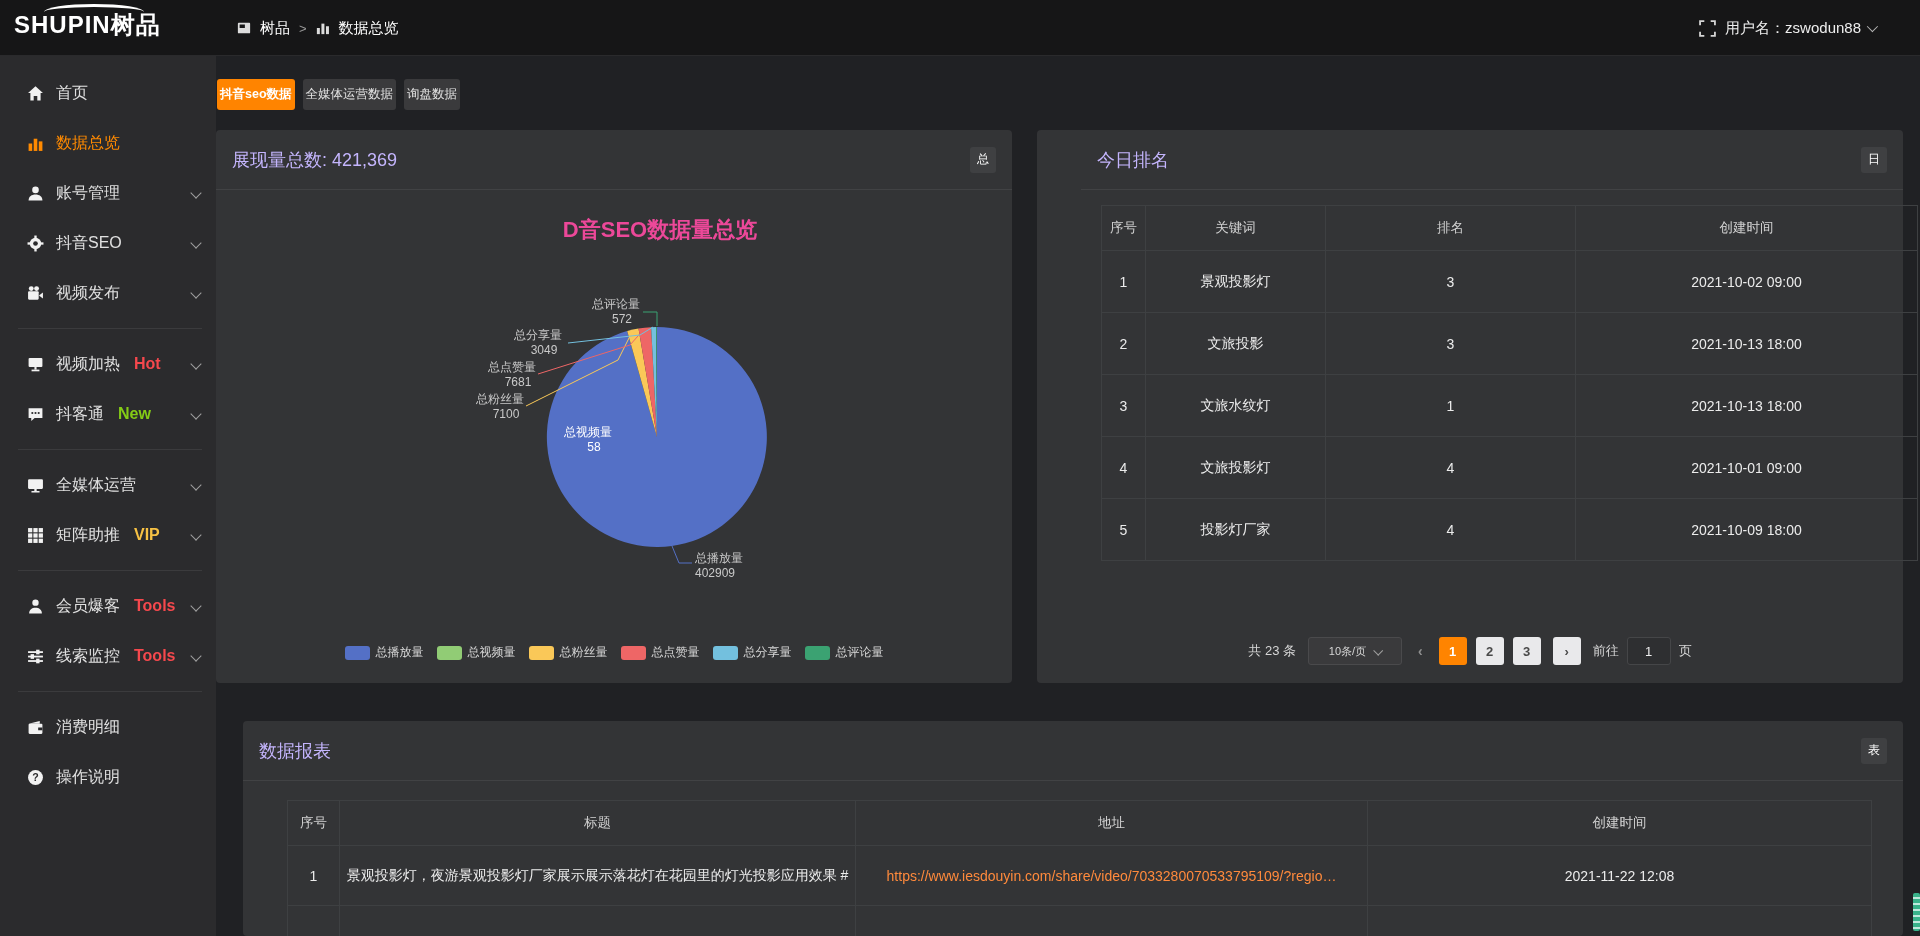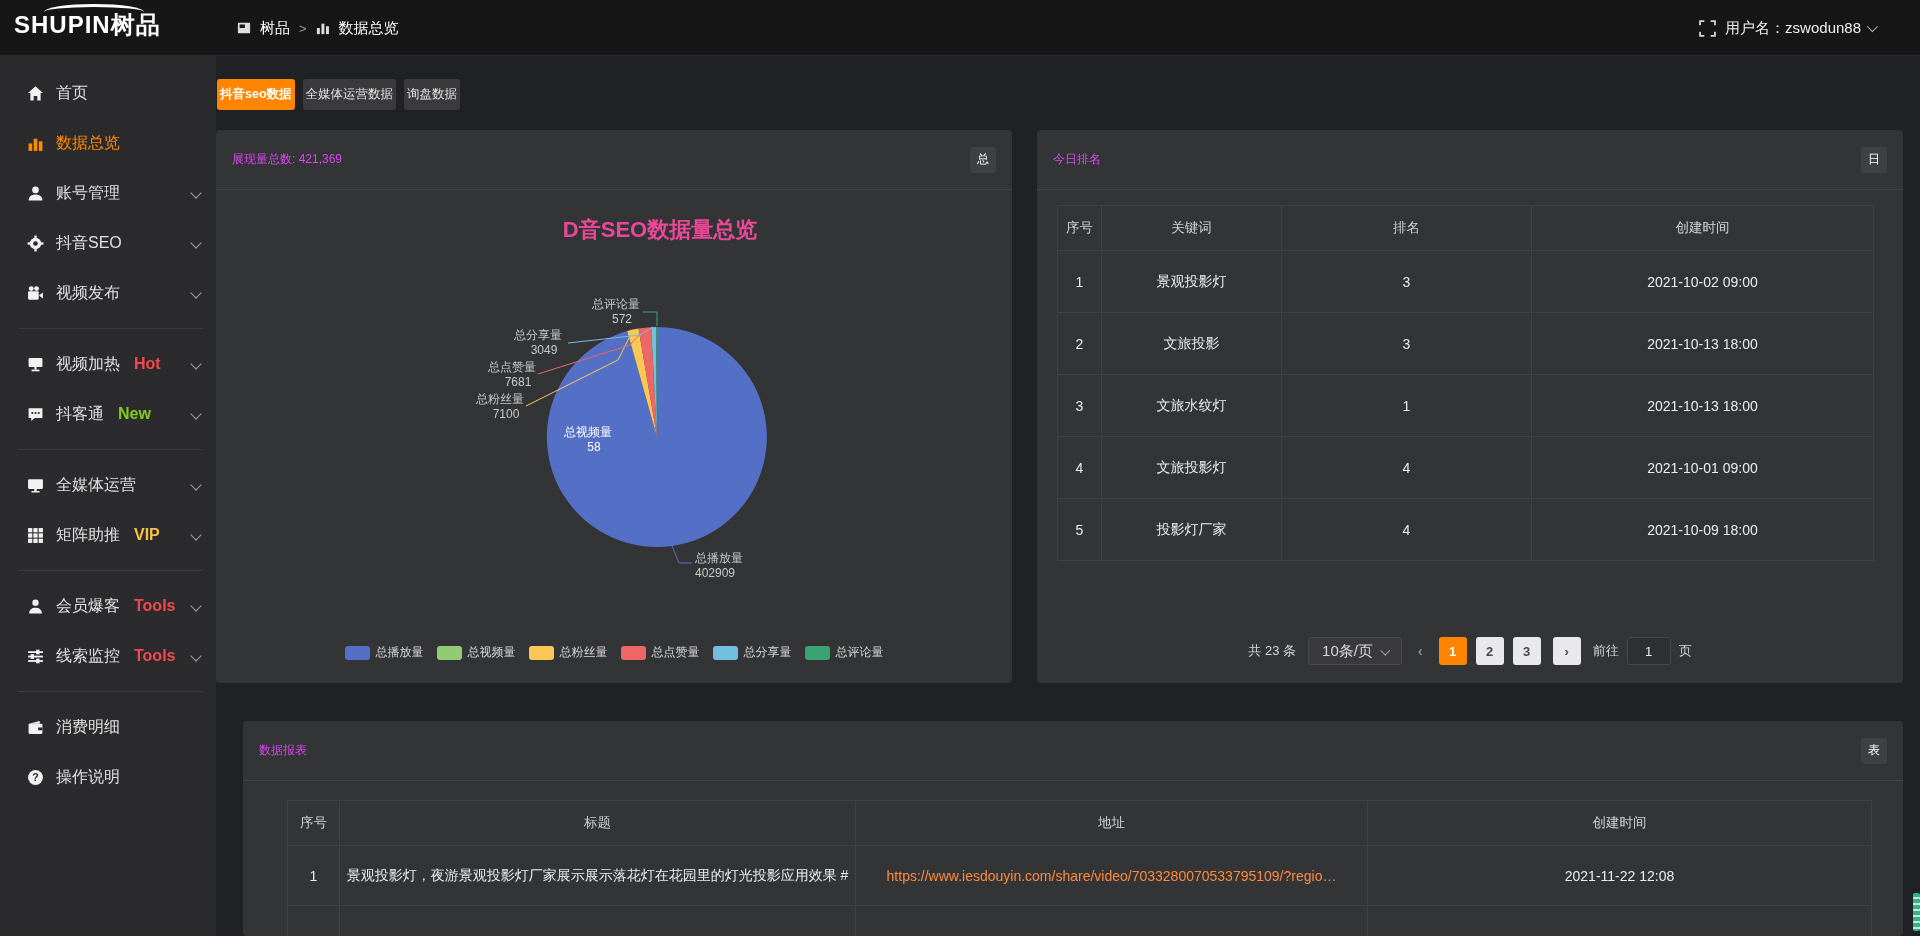--- a/index.html
+++ b/index.html
@@ -29,25 +29,25 @@
   .side-div { border-top:1px solid #3b3b3d; margin:10px 14px 10px 18px; }
 
   
   .tabs { position:absolute; left:217px; top:79px; display:flex; gap:8px; }
   .tab-btn { height:31px; padding:0 3px; border:none; border-radius:3px; background:#3a3a3c; color:#e3e3e3; font-size:12.5px; font-family:inherit; cursor:pointer; }
   .tab-btn.active { background:#ff8400; color:#fff; font-weight:bold; }
 
   
   .panel { position:absolute; background:#333436; border-radius:4px; }
   .panel-head { height:60px; padding:0 16px; display:flex; align-items:center; justify-content:space-between; border-bottom:1px solid #414244; }
-  .panel-title { font-size:12px; color:#d946ef; }
+  .panel-title { font-size:18px; color:#c4b5fd; }
   .panel-badge { width:26px; height:26px; background:#3f4042; border-radius:3px; color:#fff; font-size:12px; display:flex; align-items:center; justify-content:center; cursor:pointer; }
 
   #panel-overview { left:216px; top:130px; width:796px; height:553px; }
-  #panel-ranking  { left:1037px; top:130px; width:866px; height:553px; }
+  #panel-ranking  { left:1037px; top:130px; width:866px; height:553px;padding-left:44px; }
   #panel-report   { left:243px; top:721px; width:1660px; height:215px; }
 
   .chart-title { position:absolute; left:444px; top:85px; transform:translateX(-50%); font-size:22px; font-weight:600; color:#ec4899; white-space:nowrap; }
   #pie-svg { position:absolute; left:0; top:60px; }
   .legend { position:absolute; left:0; bottom:22px; width:100%; display:flex; justify-content:center; align-items:center; gap:13px; }
   .lg-item { display:flex; align-items:center; gap:6px; }
   .lg-swatch { width:25px; height:14px; border-radius:3px; }
   .lg-label { font-size:12px; color:#d8d8d8; }
 
   .dtable { border-collapse:collapse; table-layout:fixed; }
@@ -55,21 +55,21 @@
   .dtable th { font-weight:normal; color:#d2d2d2; font-size:13.5px; height:45px; }
   .dtable td { color:#ececec; font-size:14px; }
   #rank-table { margin:15px 0 0 20px; width:816px; }
   #rank-table td { height:62px; }
   #report-table { margin:19px 0 0 44px; width:1584px; }
   #report-table td { height:60px; }
   .link-cell { color:#ff8a3c !important; cursor:pointer; }
 
   
   .pager { position:absolute; left:0; bottom:18px; width:100%; display:flex; justify-content:center; align-items:center; gap:12px; font-size:13px; color:#d6d6d6; }
-  .pg-select { width:94px; height:28px; background:#3a3a3c; border:1px solid #4a4a4c; border-radius:3px; display:flex; align-items:center; justify-content:center; gap:8px; font-size:15px; cursor:pointer; }
+  .pg-select { width:94px; height:28px; background:#3a3a3c; border:1px solid #4a4a4c; border-radius:3px; display:flex; align-items:center; justify-content:center; gap:8px; font-size:11px; cursor:pointer; }
   .pg-select .chev { border-color:#9f9f9f; transform:rotate(45deg) translateY(-1px); width:7px; height:7px; }
   .pg-prev { color:#8f8f8f; font-size:14px; font-weight:bold; padding:0 4px; cursor:pointer; }
   .pg-btn { min-width:28px; height:28px; border:none; border-radius:3px; background:#e9e9eb; color:#4a4a4a; font-size:13px; font-weight:600; font-family:inherit; cursor:pointer; display:flex; align-items:center; justify-content:center; }
   .pg-btn.active { background:#ff8400; color:#fff; }
   .pg-goto { display:flex; align-items:center; gap:8px; }
   .pg-input { width:44px; height:28px; background:#2e2f31; border:1px solid #454648; border-radius:3px; color:#eee; text-align:center; font-size:13px; font-family:inherit; }
 
   .scroll-sliver { position:absolute; right:0; top:893px; width:7px; height:38px; background:repeating-linear-gradient(180deg,#39b28a 0 4px,#bfe9dc 4px 6px); border-radius:2px; }
 </style>
 </head>

